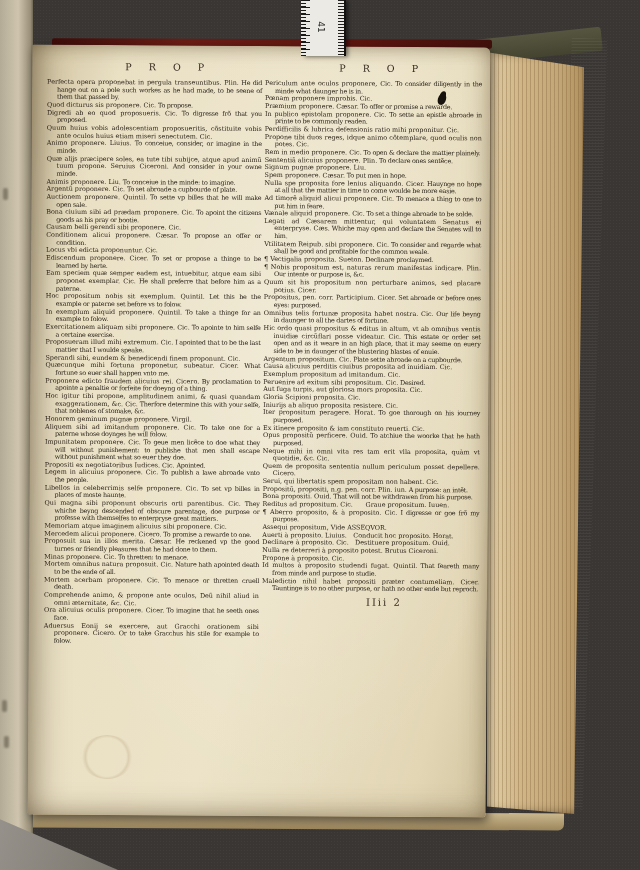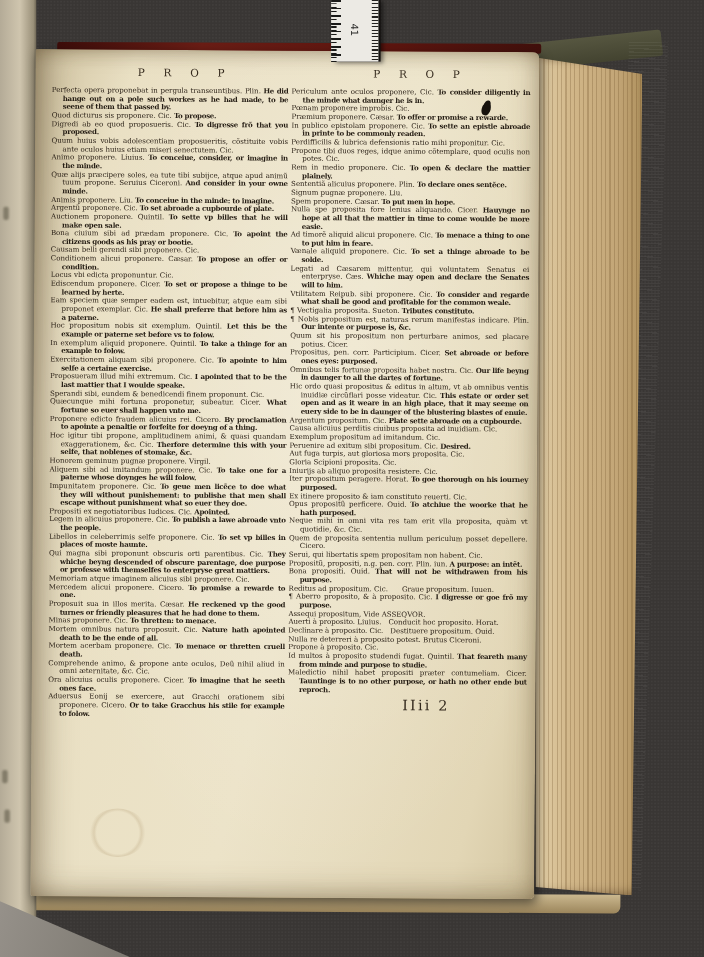--- a/index.html
+++ b/index.html
@@ -91,22 +91,22 @@
   .hdr.right{left:280px;width:140px;text-align:center;}
 
   .col{position:absolute;top:34px;text-align:justify;}
   .col.left{left:15px;width:215px;}
   .col.right{left:233px;width:217px;}
   .entry{
     margin:0;padding-left:10px;text-indent:-10px;
     font-size:6.4px;line-height:7.65px;color:#2c2218;
   }
   .entry .la{font-family:"DejaVu Serif",serif;}
-  .entry .en{font-family:"DejaVu Serif",serif;font-weight:bold;letter-spacing:-.25px;color:#251d14;}
-  .signature{margin-top:3px;margin-left:104px;font-size:13px;letter-spacing:2px;color:#32281c;}
+  .entry .en{font-family:"DejaVu Serif",serif;font-weight:normal;letter-spacing:-.25px;color:#251d14;}
+  .signature{margin-top:3px;margin-left:104px;font-size:10px;letter-spacing:2px;color:#32281c;}
 
   
   .ink-blob{
     left:438px;top:93px;width:8px;height:12px;background:#17120d;
     border-radius:60% 50% 55% 45%;transform:rotate(14deg);
     box-shadow:0 -3px 0 -1px #17120d;
   }
 
   
   .ruler{
@@ -194,21 +194,21 @@
       <p class="entry"><span class="la">Propone tibi duos reges, idque animo cõtemplare, quod oculis non potes. Cic.</span></p>
       <p class="entry"><span class="la">Rem in medio proponere. Cic.</span><span class="en"> To open &amp; declare the mattier plainely.</span></p>
       <p class="entry"><span class="la">Sententiã alicuius proponere. Plin.</span><span class="en"> To declare ones sentẽce.</span></p>
       <p class="entry"><span class="la">Signum pugnæ proponere. Liu.</span></p>
       <p class="entry"><span class="la">Spem proponere. Cæsar.</span><span class="en"> To put men in hope.</span></p>
       <p class="entry"><span class="la">Nulla spe proposita fore lenius aliquando. Cicer.</span><span class="en"> Hauynge no hope at all that the mattier in time to come woulde be more easie.</span></p>
       <p class="entry"><span class="la">Ad timorẽ aliquid alicui proponere. Cic.</span><span class="en"> To menace a thing to one to put him in feare.</span></p>
       <p class="entry"><span class="la">Vænale aliquid proponere. Cic.</span><span class="en"> To set a thinge abroade to be solde.</span></p>
       <p class="entry"><span class="la">Legati ad Cæsarem mittentur, qui voluntatem Senatus ei enterpryse. Cæs.</span><span class="en"> Whiche may open and declare the Senates will to him.</span></p>
       <p class="entry"><span class="la">Vtilitatem Reipub. sibi proponere. Cic.</span><span class="en"> To consider and regarde what shall be good and profitable for the common weale.</span></p>
-      <p class="entry"><span class="la">¶ Vectigalia proposita. Sueton.</span><span class="en"> Tributes constituto.</span></p>
+      <p class="entry"><span class="la">¶ Vectigalia proposita. Sueton.</span><span class="en"> Declinare proclaymed.</span></p>
       <p class="entry"><span class="la">¶ Nobis propositum est, naturas rerum manifestas indicare. Plin.</span><span class="en"> Our intente or purpose is, &amp;c.</span></p>
       <p class="entry"><span class="la">Quum sit his propositum non perturbare animos, sed placare potius. Cicer.</span></p>
       <p class="entry"><span class="la">Propositus, pen. corr. Participium. Cicer.</span><span class="en"> Set abroade or before ones eyes: purposed.</span></p>
       <p class="entry"><span class="la">Omnibus telis fortunæ proposita habet nostra. Cic.</span><span class="en"> Our life beyng in daunger to all the dartes of fortune.</span></p>
       <p class="entry"><span class="la">Hic ordo quasi propositus &amp; editus in altum, vt ab omnibus ventis inuidiæ circũflari posse videatur. Cic.</span><span class="en"> This estate or order set open and as it weare in an high place, that it may seeme on euery side to be in daunger of the blustering blastes of enuie.</span></p>
       <p class="entry"><span class="la">Argentum propositum. Cic.</span><span class="en"> Plate sette abroade on a cupbourde.</span></p>
       <p class="entry"><span class="la">Causa alicuius perditis ciuibus proposita ad inuidiam. Cic.</span></p>
       <p class="entry"><span class="la">Exemplum propositum ad imitandum. Cic.</span></p>
       <p class="entry"><span class="la">Peruenire ad exitum sibi propositum. Cic.</span><span class="en"> Desired.</span></p>
       <p class="entry"><span class="la">Aut fuga turpis, aut gloriosa mors proposita. Cic.</span></p>

